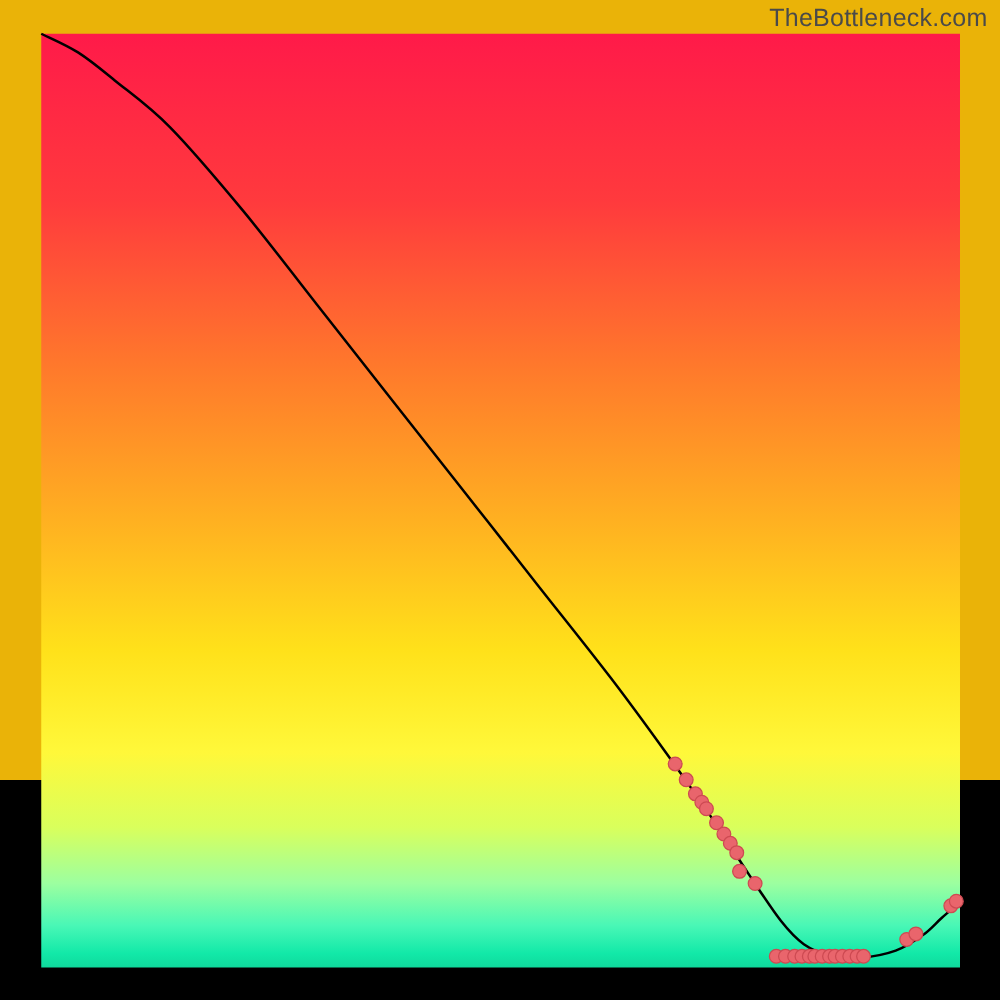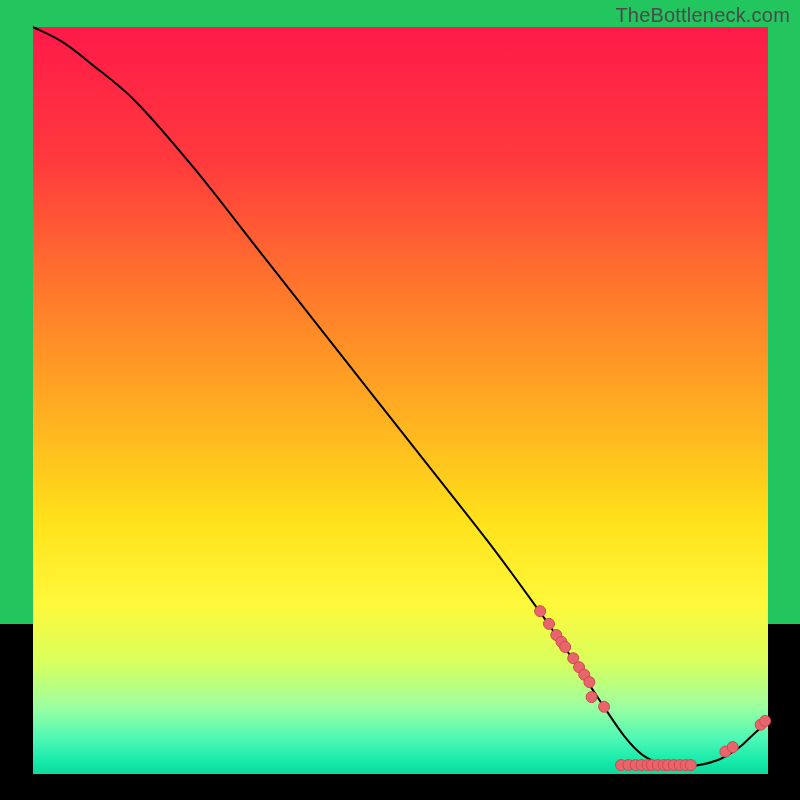--- a/index.html
+++ b/index.html
@@ -7,21 +7,21 @@
     padding: 0;
     width: 800px;
     height: 800px;
     background: #000;
     overflow: hidden;
   }
   .stage {
     position: relative;
     width: 800px;
     height: 624px;
-    background: #22c55e;
+    background: #eab308;
   }
   .watermark {
     position: absolute;
     top: 4px;
     right: 10px;
     font-family: Arial, Helvetica, sans-serif;
     font-size: 20px;
     font-weight: 500;
     color: #4a4a4a;
     letter-spacing: 0.2px;

